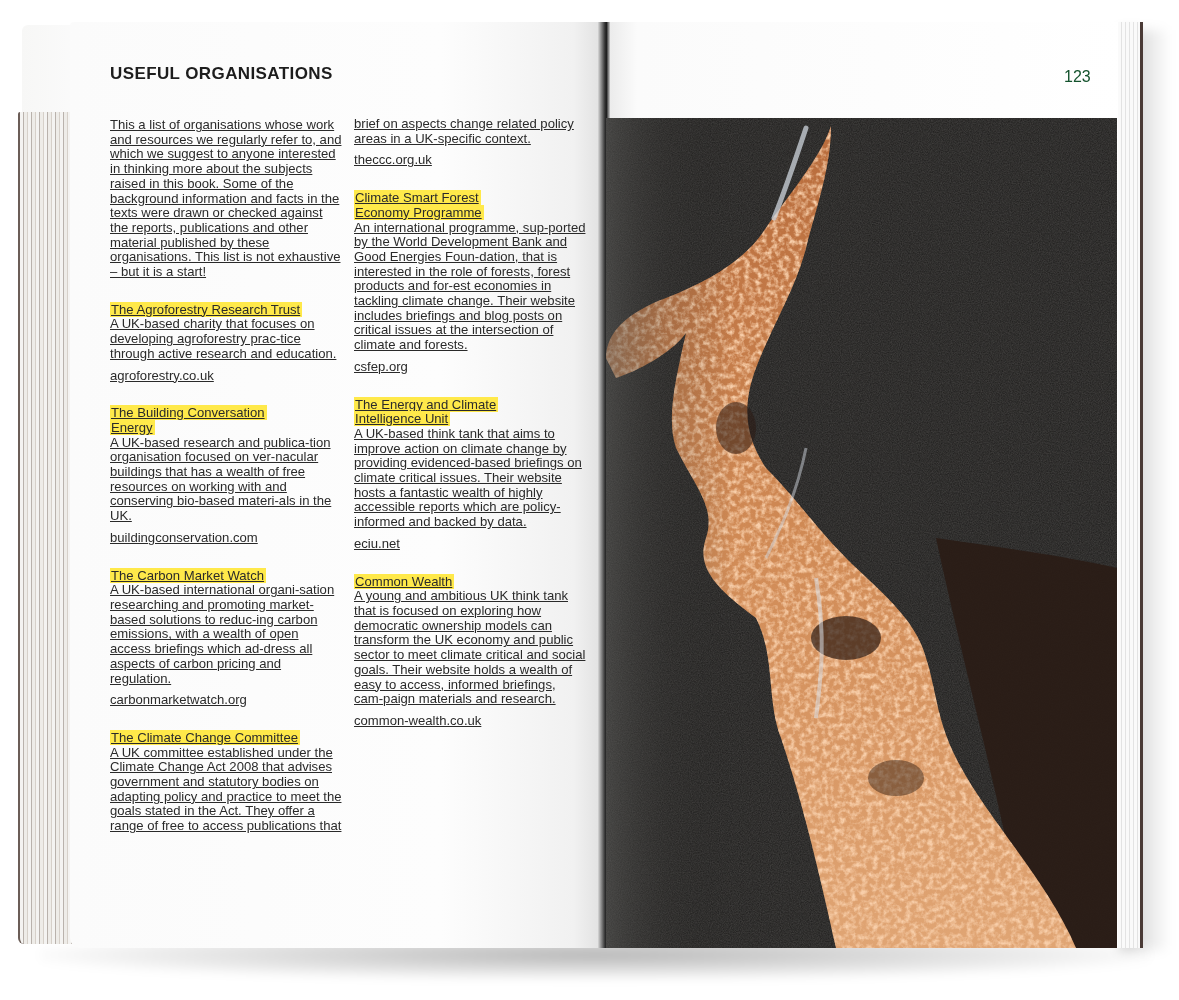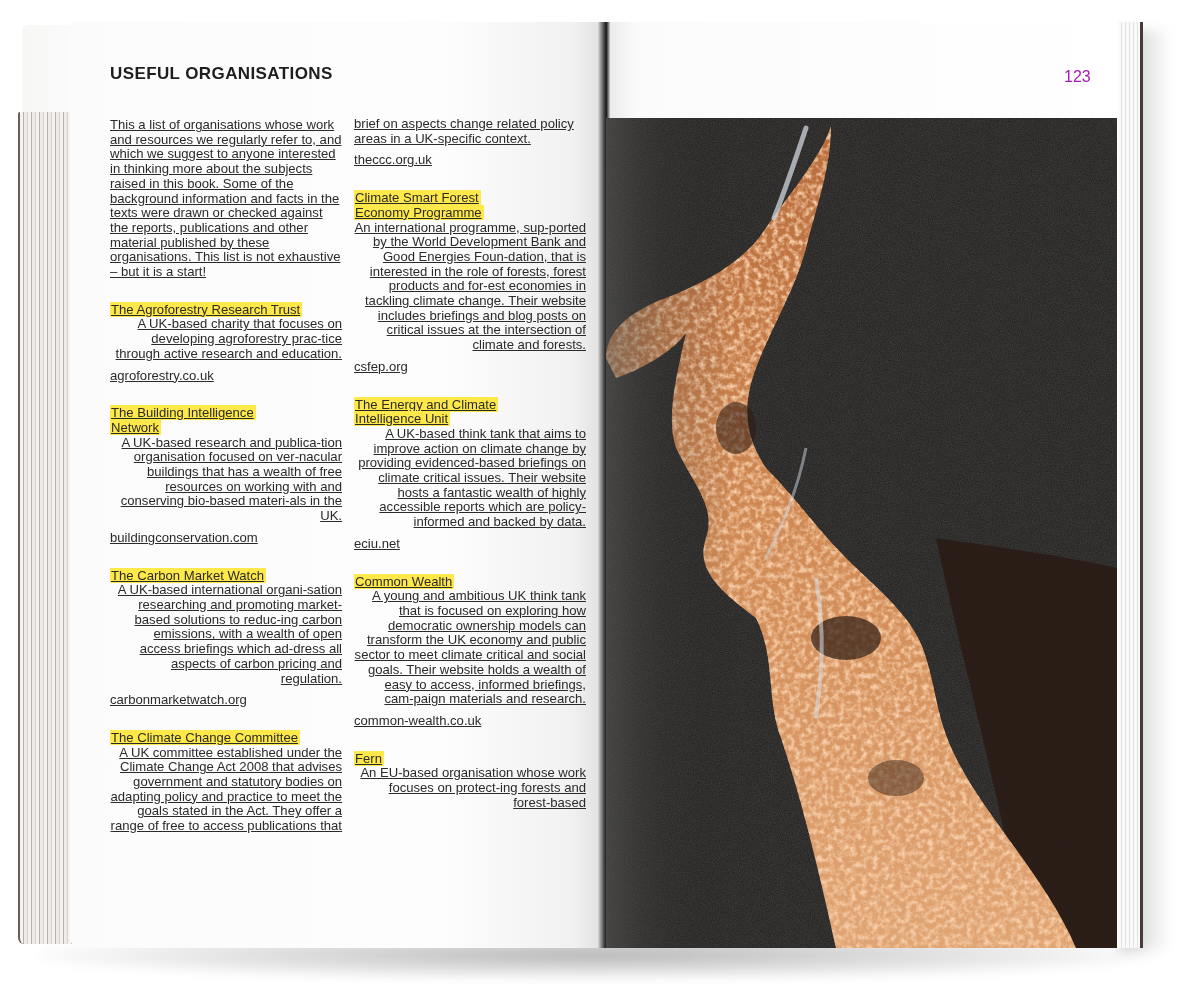--- a/index.html
+++ b/index.html
@@ -50,37 +50,37 @@
     background: repeating-linear-gradient(to right, #fafafa 0 3px, #e3e3e3 3px 4px);
     border-right: 3px solid #4a3a36;
   }
   .page-title {
     position: absolute; left: 110px; top: 64px;
     font-size: 17px; letter-spacing: 0.4px; color: #1d1d1d;
     margin: 0; font-weight: bold;
   }
   .page-number {
     position: absolute; left: 1064px; top: 68px;
-    font-size: 16px; color: #a21caf;
+    font-size: 16px; color: #14532d;
   }
   .col {
     position: absolute; width: 232px;
     font-size: 13.1px; line-height: 14.7px; color: #2a2a2a; text-decoration: underline;
   }
   .col-left { left: 110px; top: 118px; }
   .col-right { left: 354px; top: 117px; }
   .intro { margin: 0 0 23px 0; }
   .entry { margin: 0 0 23px 0; }
   .entry-name {
     display: inline; background: #ffe94a; color: #2a2a2a;
     box-decoration-break: clone; -webkit-box-decoration-break: clone;
     padding: 0 2px 0 1px;
   }
   .entry-name-wrap { margin: 0; }
-  .entry-desc { margin: 0; text-align: right; }
+  .entry-desc { margin: 0; }
   .entry-url { margin: 7px 0 0 0; }
   .cont-desc { margin: 0; }
   .cont-url { margin: 7px 0 0 0; }
   .cont { margin: 0 0 23px 0; }
 
   
   .photo {
     position: absolute; left: 606px; top: 118px; width: 511px; height: 830px;
     overflow: hidden; background: #1e1d1c;
   }
@@ -106,21 +106,21 @@
 <div class="col col-left">
   <p class="intro">This a list of organisations whose work and resources we regularly refer to, and which we suggest to anyone interested in thinking more about the subjects raised in this book. Some of the background information and facts in the texts were drawn or checked against the reports, publications and other material published by these organisations. This list is not exhaustive – but it is a start!</p>
 
   <div class="entry">
     <p class="entry-name-wrap"><span class="entry-name">The Agroforestry Research Trust</span></p>
     <p class="entry-desc">A UK-based charity that focuses on developing agroforestry prac-tice through active research and education.</p>
     <p class="entry-url">agroforestry.co.uk</p>
   </div>
 
   <div class="entry">
-    <p class="entry-name-wrap" style="width:170px"><span class="entry-name">The Building Intelligence Network</span></p>
+    <p class="entry-name-wrap" style="width:170px"><span class="entry-name">The Building Conversation Energy</span></p>
     <p class="entry-desc">A UK-based research and publica-tion organisation focused on ver-nacular buildings that has a wealth of free resources on working with and conserving bio-based materi-als in the UK.</p>
     <p class="entry-url">buildingconservation.com</p>
   </div>
 
   <div class="entry">
     <p class="entry-name-wrap"><span class="entry-name">The Carbon Market Watch</span></p>
     <p class="entry-desc">A UK-based international organi-sation researching and promoting market-based solutions to reduc-ing carbon emissions, with a wealth of open access briefings which ad-dress all aspects of carbon pricing and regulation.</p>
     <p class="entry-url">carbonmarketwatch.org</p>
   </div>
 
@@ -147,24 +147,20 @@
     <p class="entry-desc">A UK-based think tank that aims to improve action on climate change by providing evidenced-based briefings on climate critical issues. Their website hosts a fantastic wealth of highly accessible reports which are policy-informed and backed by data.</p>
     <p class="entry-url">eciu.net</p>
   </div>
 
   <div class="entry">
     <p class="entry-name-wrap"><span class="entry-name">Common Wealth</span></p>
     <p class="entry-desc">A young and ambitious UK think tank that is focused on exploring how democratic ownership models can transform the UK economy and public sector to meet climate critical and social goals. Their website holds a wealth of easy to access, informed briefings, cam-paign materials and research.</p>
     <p class="entry-url">common-wealth.co.uk</p>
   </div>
 
-  <div class="entry">
-    <p class="entry-name-wrap"><span class="entry-name">Fern</span></p>
-    <p class="entry-desc">An EU-based organisation whose work focuses on protect-ing forests and forest-based</p>
-  </div>
 </div>
 
 <div class="photo">
   <svg width="511" height="830" viewBox="0 0 511 830" xmlns="http://www.w3.org/2000/svg">
     <defs>
       <filter id="grain" x="0" y="0" width="100%" height="100%">
         <feTurbulence type="fractalNoise" baseFrequency="0.9" numOctaves="2" seed="3" result="n"></feTurbulence>
         <feColorMatrix type="matrix" values="0 0 0 0 0.25  0 0 0 0 0.24  0 0 0 0 0.23  0 0 0 0.35 0"></feColorMatrix>
         <feComposite in2="SourceGraphic" operator="in"></feComposite>
       </filter>

